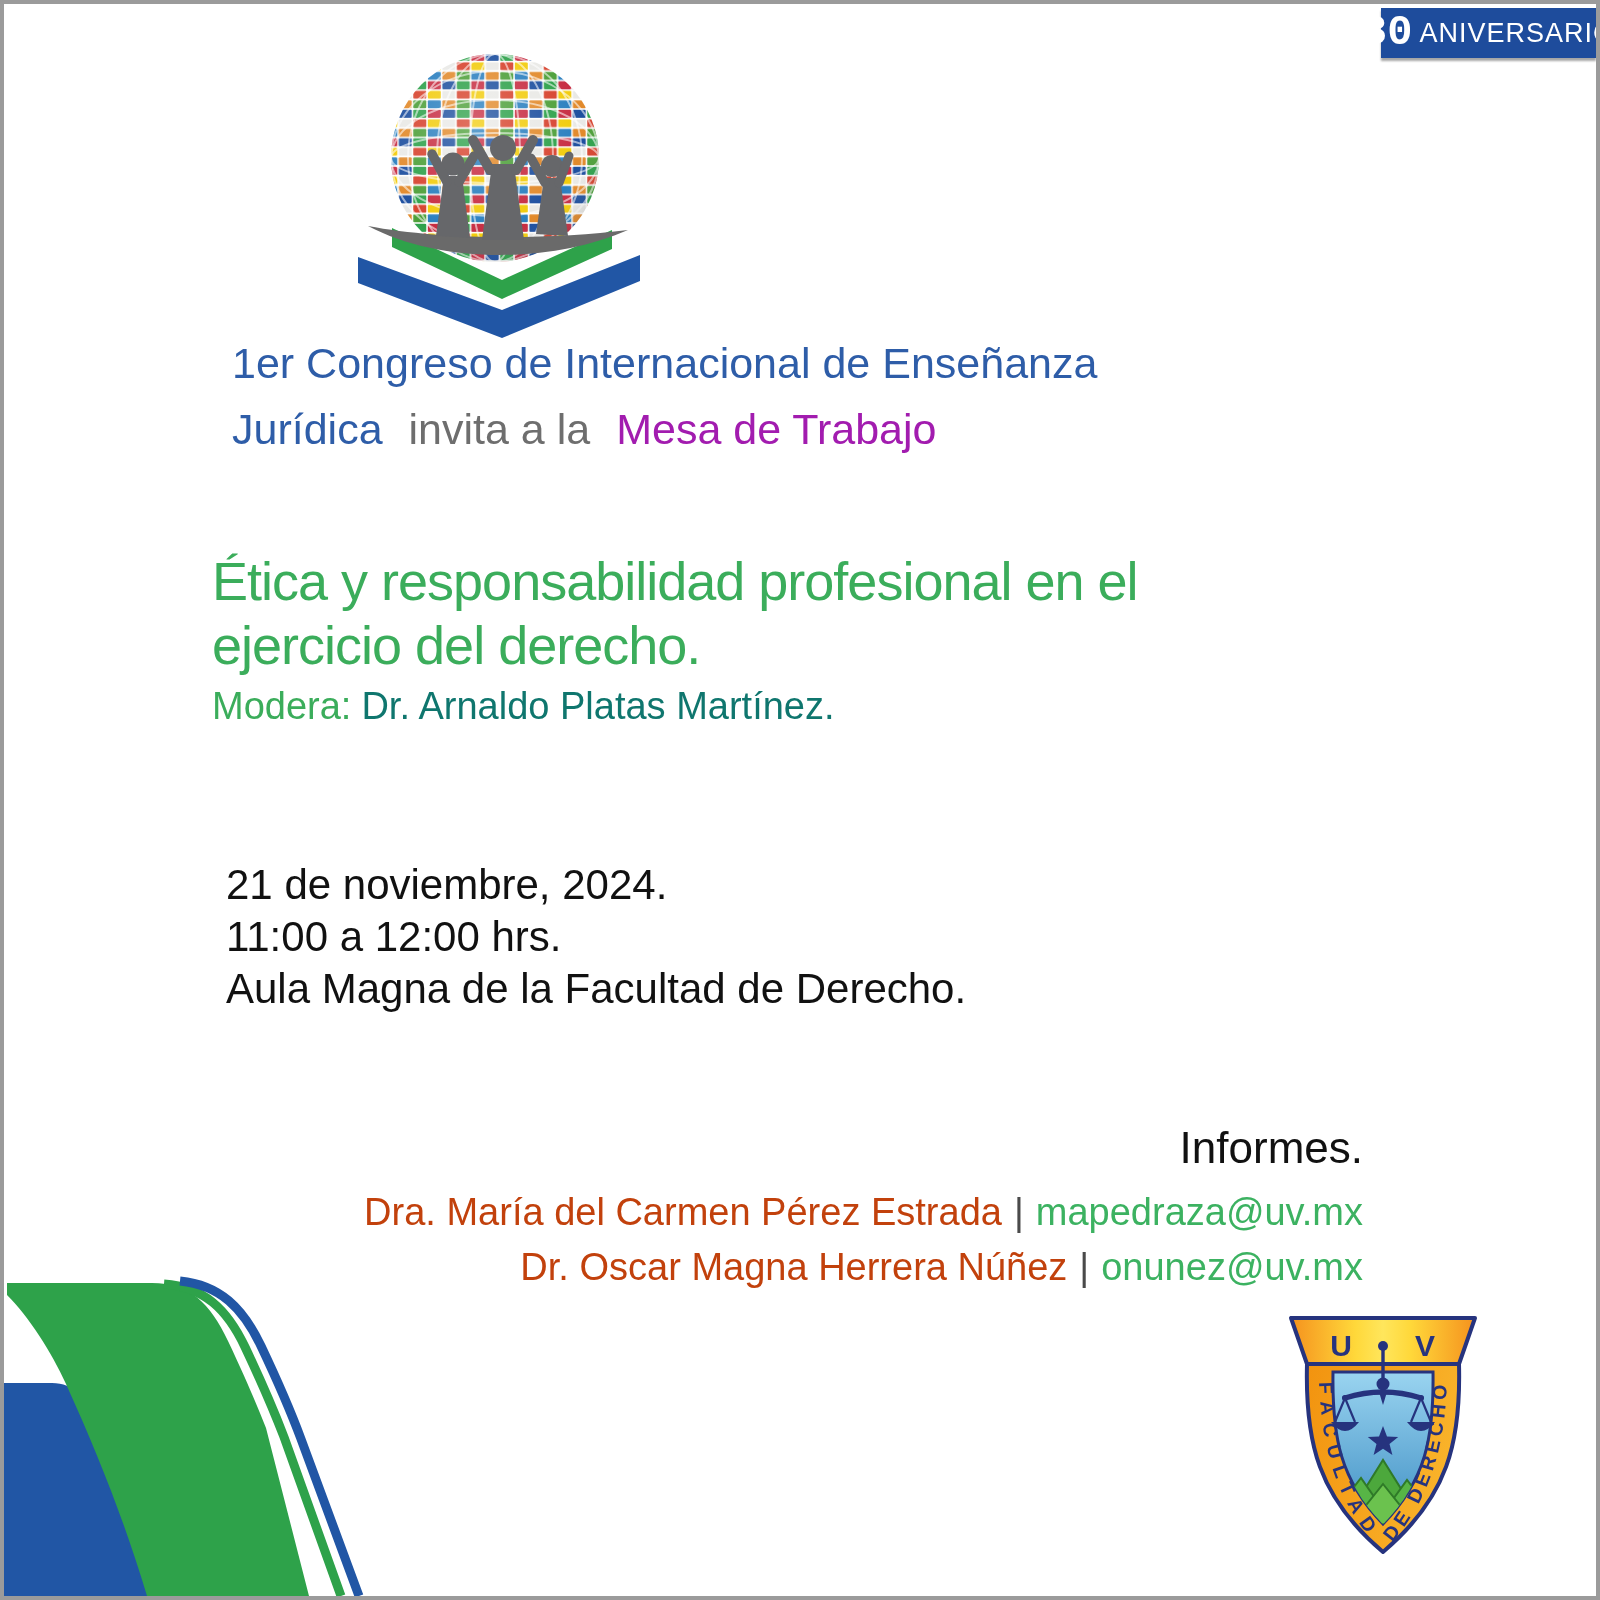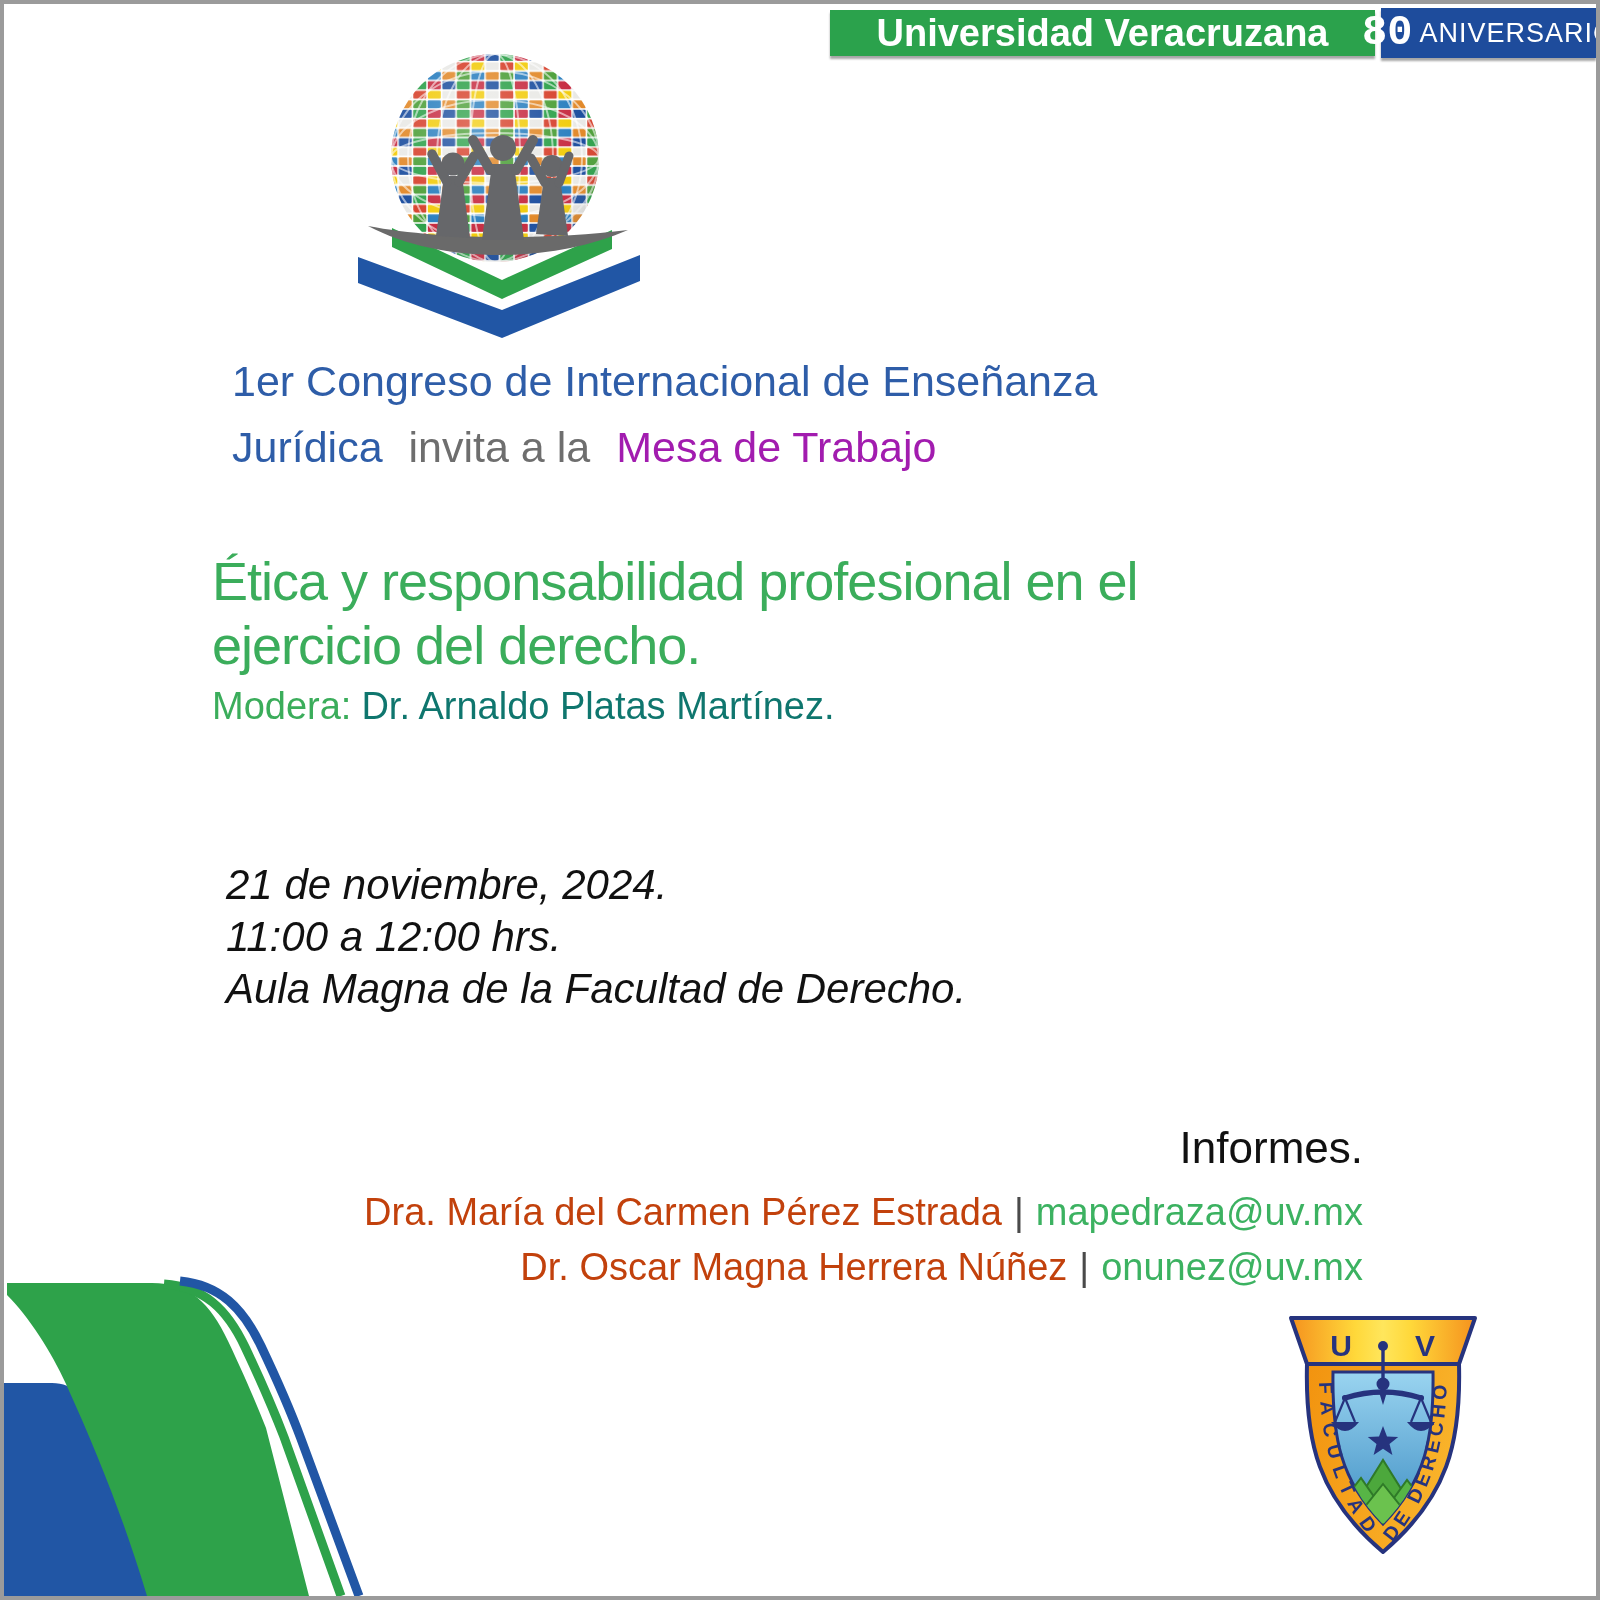--- a/index.html
+++ b/index.html
@@ -16,55 +16,52 @@
   }
   .banner-blue {
     position:absolute; left:1377px; top:4px; right:0; height:50px;
     background:#1e4c9c; color:#fff; display:flex; align-items:center; justify-content:center;
     gap:7px; box-shadow:0 3px 2px rgba(0,0,0,.35);
   }
   .banner-blue .num { font-family:Liberation Mono, monospace; font-size:42px; font-weight:bold; line-height:1; }
   .banner-blue .lbl { font-size:27px; letter-spacing:1px; }
 
   
-  .congress { position:absolute; left:228px; top:344px; font-size:43px; line-height:66px; white-space:nowrap; }
+  .congress { position:absolute; left:228px; top:326px; font-size:43px; line-height:66px; white-space:nowrap; }
   .congress .blue  { color:#2e5da8; }
   .congress .gray  { color:#6e6e6e; margin:0 14px; }
   .congress .black { color:#a21caf; }
 
   
   .event-block { position:absolute; left:208px; top:545px; white-space:nowrap; }
   .event-title { font-size:54px; line-height:64px; letter-spacing:-1px; color:#3bad5b; }
   .moderator   { margin-top:8px; font-size:38px; }
   .moderator .green { color:#3bad5b; margin-right:10px;margin-top:8px; }
   .moderator .navy  { color:#0f766e; }
 
   
-  .details { position:absolute; left:222px; top:855px; font-size:42px; line-height:52px; color:#111; white-space:nowrap;font-style:italic; }
+  .details { position:absolute; left:222px; top:855px; font-size:42px; line-height:52px; color:#111; white-space:nowrap; }
 
   
   .informes { position:absolute; right:233px; top:1122px; text-align:right; white-space:nowrap; }
   .informes-heading { font-size:44px; line-height:44px; color:#111; margin-bottom:15px; }
   .contact-line { font-size:38px; line-height:55px; }
   .contact-line .navy  { color:#c2410c; }
   .contact-line .sep   { color:#4a4a4a; margin:0 12px; }
   .contact-line .email { color:#3cb261; }
 
   .logo-svg   { position:absolute; left:336px; top:48px; }
   .decor-svg  { position:absolute; left:0; bottom:0; }
   .shield-svg { position:absolute; left:1279px; top:1308px; }
 </style>
 </head>
 <body>
 
 <div class="page">
 
-  <div class="banner-green">
-    <span>Universidad Veracruzana</span>
-  </div>
   <div class="banner-blue">
     <span class="num">80</span>
     <span class="lbl">ANIVERSARIO</span>
   </div>
 
   <svg class="logo-svg" width="310" height="290" viewBox="0 0 310 290">
     <defs>
       <pattern id="flagPat" width="43.5" height="28.5" patternUnits="userSpaceOnUse">
         <rect x="0.8" y="0.8" width="13" height="8" rx="1" fill="#c72c41"></rect>
         <rect x="15.3" y="0.8" width="13" height="8" rx="1" fill="#1d4f9f"></rect>

